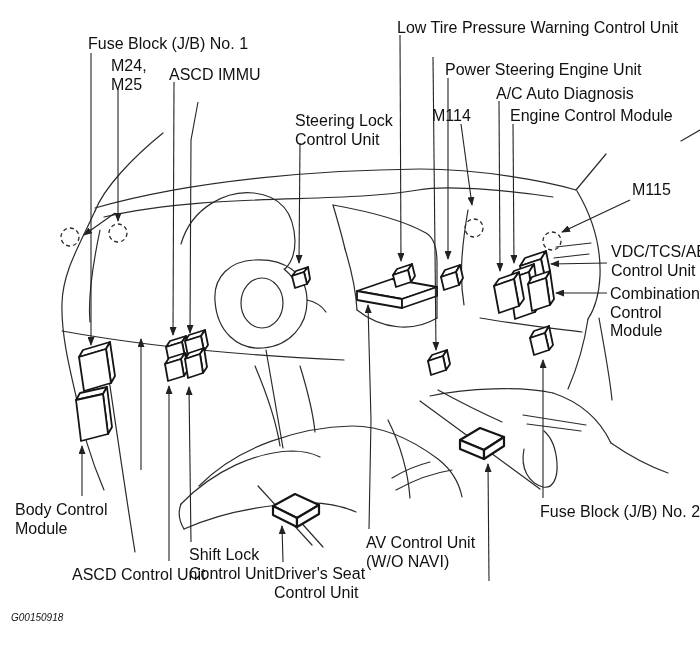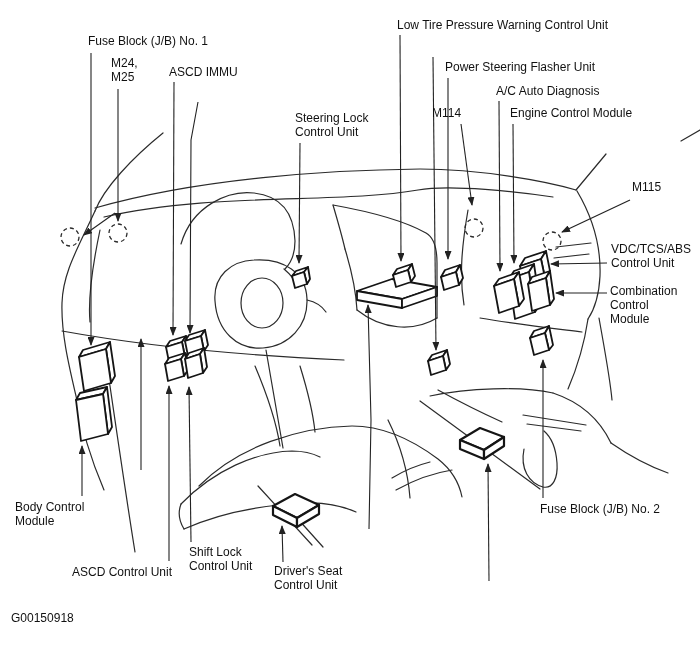--- a/index.html
+++ b/index.html
@@ -2,24 +2,24 @@
 <html><head>
 <meta charset="utf-8">
 <style>
   html,body{margin:0;padding:0;background:#fff;}
   .stage{
     position:relative;width:700px;height:651px;background:#fff;overflow:hidden;
     font-family:"Liberation Sans", sans-serif;
   }
   .stage svg{position:absolute;left:0;top:0;}
   .lbl{
-    position:absolute;font-size:12px;line-height:1.16;color:#111;
+    position:absolute;font-size:16px;line-height:1.16;color:#111;
     white-space:pre;letter-spacing:0;
   }
-  .fig-id{font-size:12px;}
+  .fig-id{font-size:10px;font-style:italic;}
 </style>
 </head>
 <body>
 
 <div class="stage">
 
   <svg width="700" height="651" viewBox="0 0 700 651">
     <defs>
       <marker id="arw" markerWidth="9" markerHeight="7" refX="8" refY="3.5" orient="auto" markerUnits="userSpaceOnUse">
         <path d="M0,0 L9,3.5 L0,7 Z" fill="#222"></path>
@@ -213,31 +213,33 @@
     </g>
   </svg>
 
   <div class="lbl" style="left:88px;top:35px">Fuse Block (J/B) No. 1</div>
   <div class="lbl" style="left:111px;top:57px">M24,
 M25</div>
   <div class="lbl" style="left:169px;top:66px">ASCD IMMU</div>
   <div class="lbl" style="left:295px;top:112px">Steering Lock
 Control Unit</div>
   <div class="lbl" style="left:397px;top:19px">Low Tire Pressure Warning Control Unit</div>
-  <div class="lbl" style="left:445px;top:61px">Power Steering Flasher Unit</div>
+  <div class="lbl" style="left:445px;top:61px">Power Steering Engine Unit</div>
   <div class="lbl" style="left:496px;top:85px">A/C Auto Diagnosis</div>
   <div class="lbl" style="left:432px;top:107px">M114</div>
   <div class="lbl" style="left:510px;top:107px">Engine Control Module</div>
   <div class="lbl" style="left:632px;top:181px">M115</div>
   <div class="lbl" style="left:611px;top:243px">VDC/TCS/ABS
 Control Unit</div>
   <div class="lbl" style="left:610px;top:285px">Combination
 Control
 Module</div>
   <div class="lbl" style="left:540px;top:503px">Fuse Block (J/B) No. 2</div>
+  <div class="lbl" style="left:366px;top:534px">AV Control Unit
+(W/O NAVI)</div>
   <div class="lbl" style="left:274px;top:565px">Driver's Seat
 Control Unit</div>
   <div class="lbl" style="left:189px;top:546px">Shift Lock
 Control Unit</div>
   <div class="lbl" style="left:72px;top:566px">ASCD Control Unit</div>
   <div class="lbl" style="left:15px;top:501px">Body Control
 Module</div>
   <div class="lbl fig-id" style="left:11px;top:612px">G00150918</div>
 
 </div>

